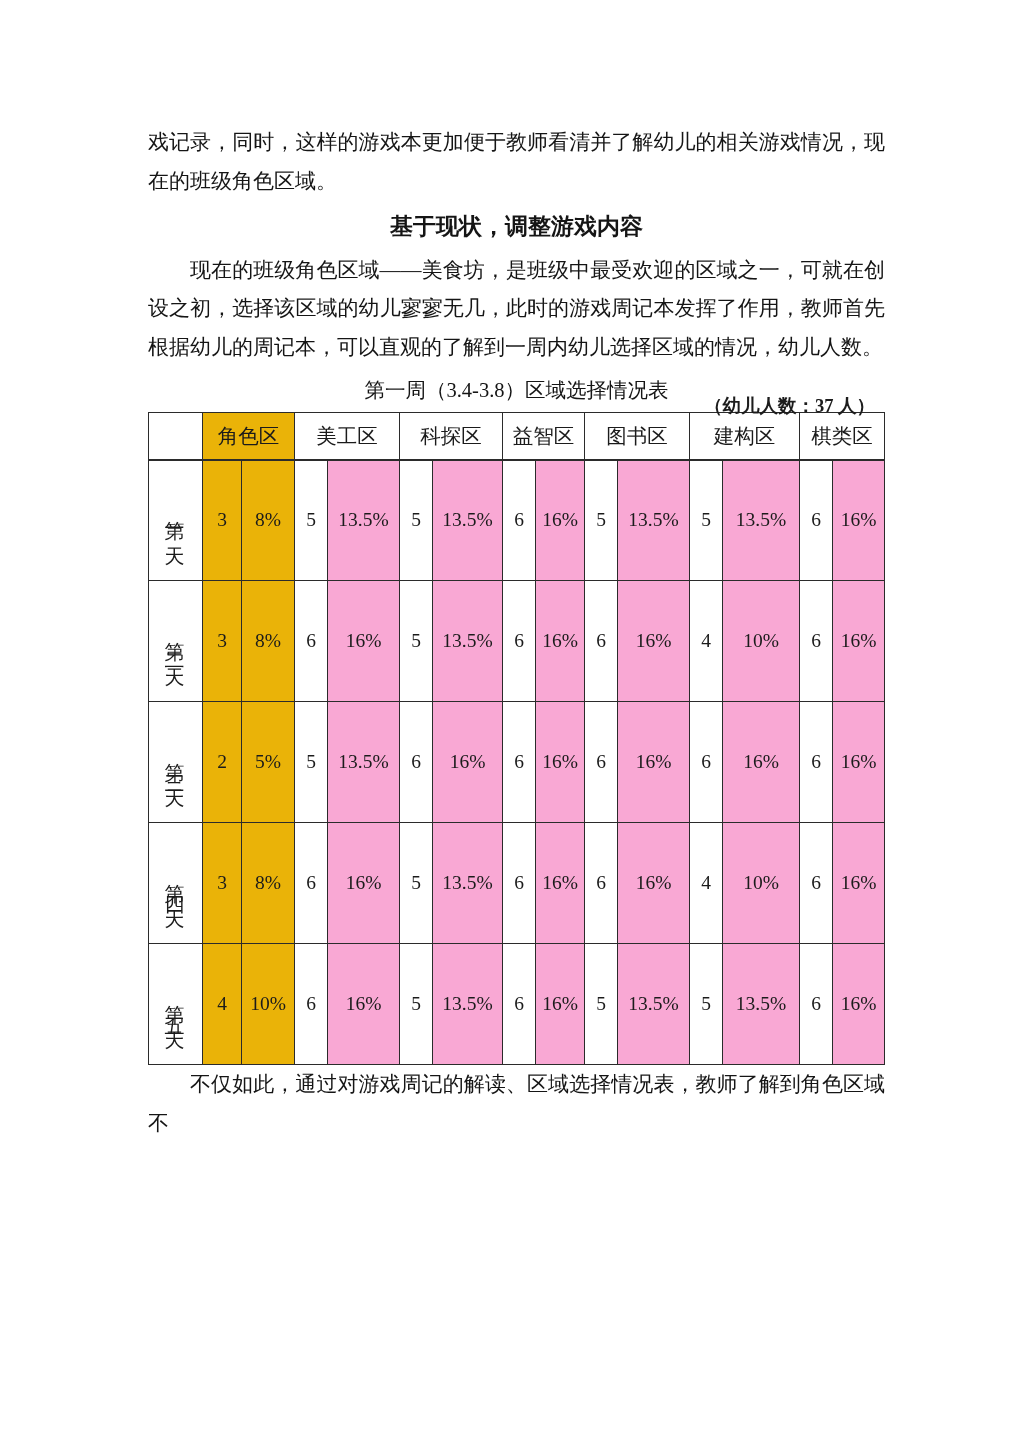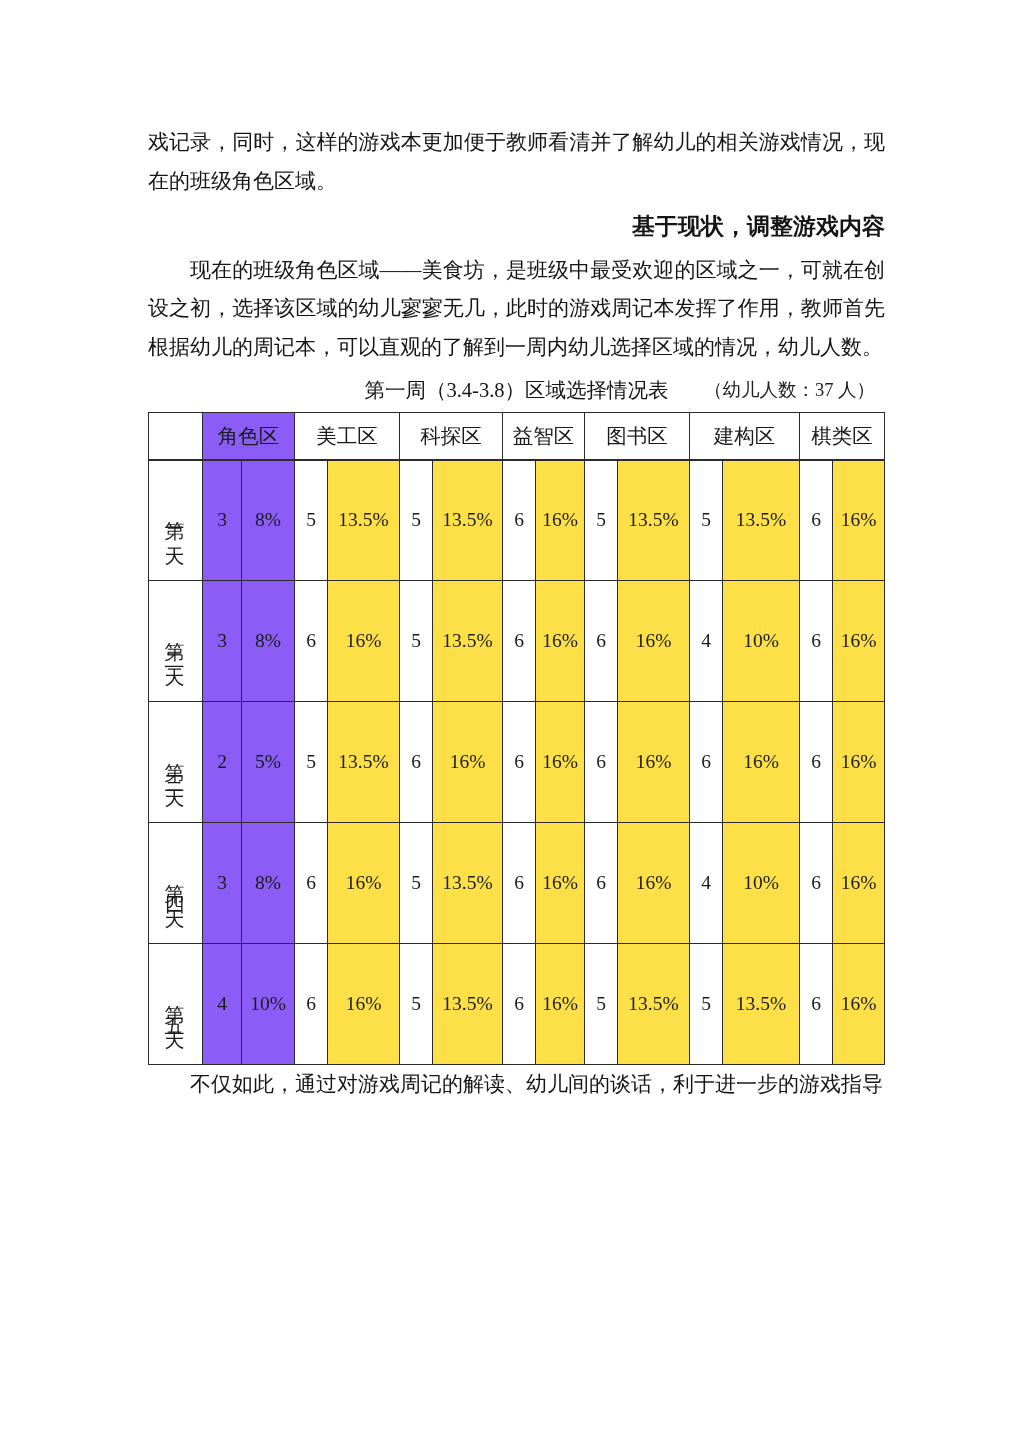--- a/index.html
+++ b/index.html
@@ -9,50 +9,50 @@
     background: #ffffff;
     font-family: "Liberation Serif", "DejaVu Serif", serif;
     color: #151515;
     overflow: hidden;
   }
   .content { width: 737px; margin-left: 148px; }
   p { margin: 0; font-size: 21px; line-height: 38.5px; text-align: justify; }
   .para-top { padding-top: 123px; }
   .indent { text-indent: 2em; }
   h1.main-heading {
-    font-size: 23px; line-height: 38.5px; text-align: right;
+    font-size: 23px; line-height: 38.5px; text-align: center;
     font-weight: bold; margin: 8px 0 0 0;
   }
   h2.story-heading {
     font-size: 21.5px; line-height: 38.5px; text-align: center;
     font-weight: bold; margin: 3px 0 0 0;
   }
   .para-body { margin-top: 14px; }
   .para-story { margin-top: 4px; }
   .title-row { position: relative; margin-top: 5px; height: 39px; line-height: 38.5px; }
   .table-title { text-align: center; font-weight: normal; font-size: 20.5px; }
   .table-note {
-    position: absolute; right: 10px; top: 0;
-    font-weight: normal; font-size: 18.5px; color: #1c1c1c;
+    position: absolute; right: 10px; top: 16px;
+    font-weight: bold; font-size: 18.5px; color: #1c1c1c;
   }
   table.region-table {
     border-collapse: collapse; table-layout: fixed;
     width: 737px; margin-top: 2px;
     border: 1.5px solid #2b2b2b;
   }
   .region-table th, .region-table td {
     border: 1px solid #2b2b2b; padding: 0;
     text-align: center; vertical-align: middle;
     font-weight: normal; color: #1b1b1b;
     overflow: hidden;
   }
   .region-table thead th { height: 47px; font-size: 20.5px; border-bottom-width: 2px; }
   .region-table tbody td { height: 121px; font-size: 19.5px; }
-  .hl { background: #8b5cf6; }
-  .pb { background: #fde047; }
+  .hl { background: #eab308; }
+  .pb { background: #f9a8d4; }
   .vtext {
     display: inline-block;
     writing-mode: vertical-rl;
     text-orientation: upright;
     letter-spacing: 13px;
     margin-bottom: -13px;
     font-size: 20px;
   }
   .para-bottom { margin-top: 0; }
 </style>
@@ -186,15 +186,15 @@
         <td>5</td>
         <td class="pb">13.5%</td>
         <td>5</td>
         <td class="pb">13.5%</td>
         <td>6</td>
         <td class="pb">16%</td>
       </tr>
     </tbody>
   </table>
 
-  <p class="para-bottom indent">不仅如此，通过对游戏周记的解读、幼儿间的谈话，利于进一步的游戏指导</p>
+  <p class="para-bottom indent">不仅如此，通过对游戏周记的解读、区域选择情况表，教师了解到角色区域不</p>
 
 </div>
 
 </body></html>

